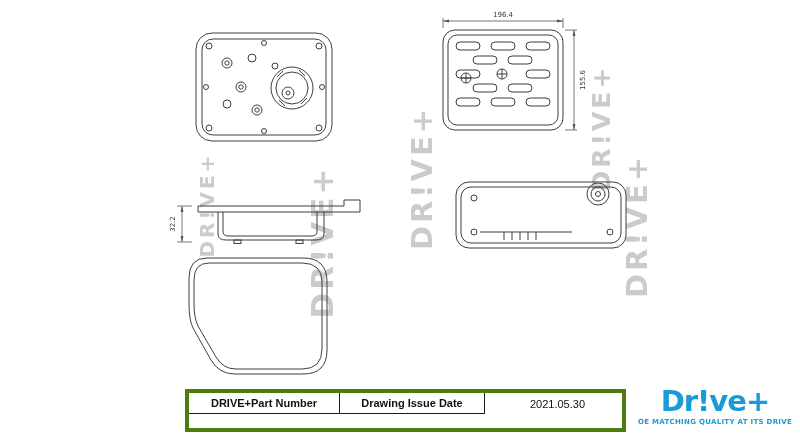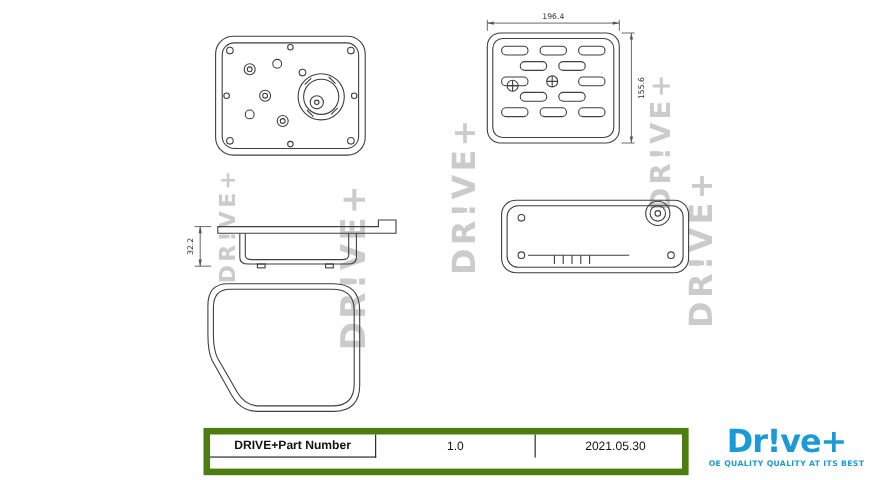--- a/index.html
+++ b/index.html
@@ -23,21 +23,21 @@
   .drawing svg { display:block; }
   .dwg-stroke { stroke:#3f3f3f; fill:none; stroke-width:1; }
   .dim-stroke { stroke:#555555; fill:none; stroke-width:0.8; }
   .dim-text { font-family:"DejaVu Sans", sans-serif; font-size:7px; fill:#333333; }
   .arrow { fill:#555555; stroke:none; }
 
   
   .spec-table {
     position:absolute; left:185px; top:389px; width:441px; height:43px;
     display:grid; grid-template-columns:151px 145px 145px; grid-template-rows:21px 21px;
-    border:6px solid #4d7c0f; z-index:3; background:#ffffff;
+    border:4px solid #4d7c0f; z-index:3; background:#ffffff;
   }
   .spec-cell {
     border-right:1px solid #1a1a1a; border-bottom:1px solid #1a1a1a;
     display:flex; align-items:center; justify-content:center;
     font-size:11px; color:#111111; overflow:hidden; white-space:nowrap;
   }
   .spec-cell:nth-child(3n) { border-right:none; }
   .spec-cell.row2 { border-bottom:none; }
   .spec-cell.hdr { font-weight:bold; }
 
@@ -205,22 +205,22 @@
     <svg width="150" height="132" viewBox="0 0 150 132">
       <g class="dwg-stroke">
         <path d="M24,6 L120,6 Q144,6 144,30 L144,98 Q144,122 120,122 L52,122 Q36,122 28,108 L10,76 Q6,68 6,52 L6,26 Q6,6 24,6 Z"></path>
         <path d="M26,11 L119,11 Q139,11 139,30 L139,97 Q139,117 119,117 L53,117 Q40,117 33,105 L15,74 Q11,66 11,52 L11,28 Q11,11 26,11 Z"></path>
       </g>
     </svg>
   </div>
 
   <div class="spec-table">
     <div class="spec-cell hdr">DRIVE+Part Number</div>
-    <div class="spec-cell row2">1.0</div>
+    <div class="spec-cell hdr">Drawing Issue Date</div>
     <div class="spec-cell row2">2021.05.30</div>
   </div>
 
   <div class="logo-block">
     <div class="logo-text">Dr!ve+</div>
-    <div class="logo-tagline">OE QUALITY QUALITY AT ITS BEST</div>
+    <div class="logo-tagline">OE MATCHING QUALITY AT ITS DRIVE</div>
   </div>
 
 </div>
 
 </body></html>

